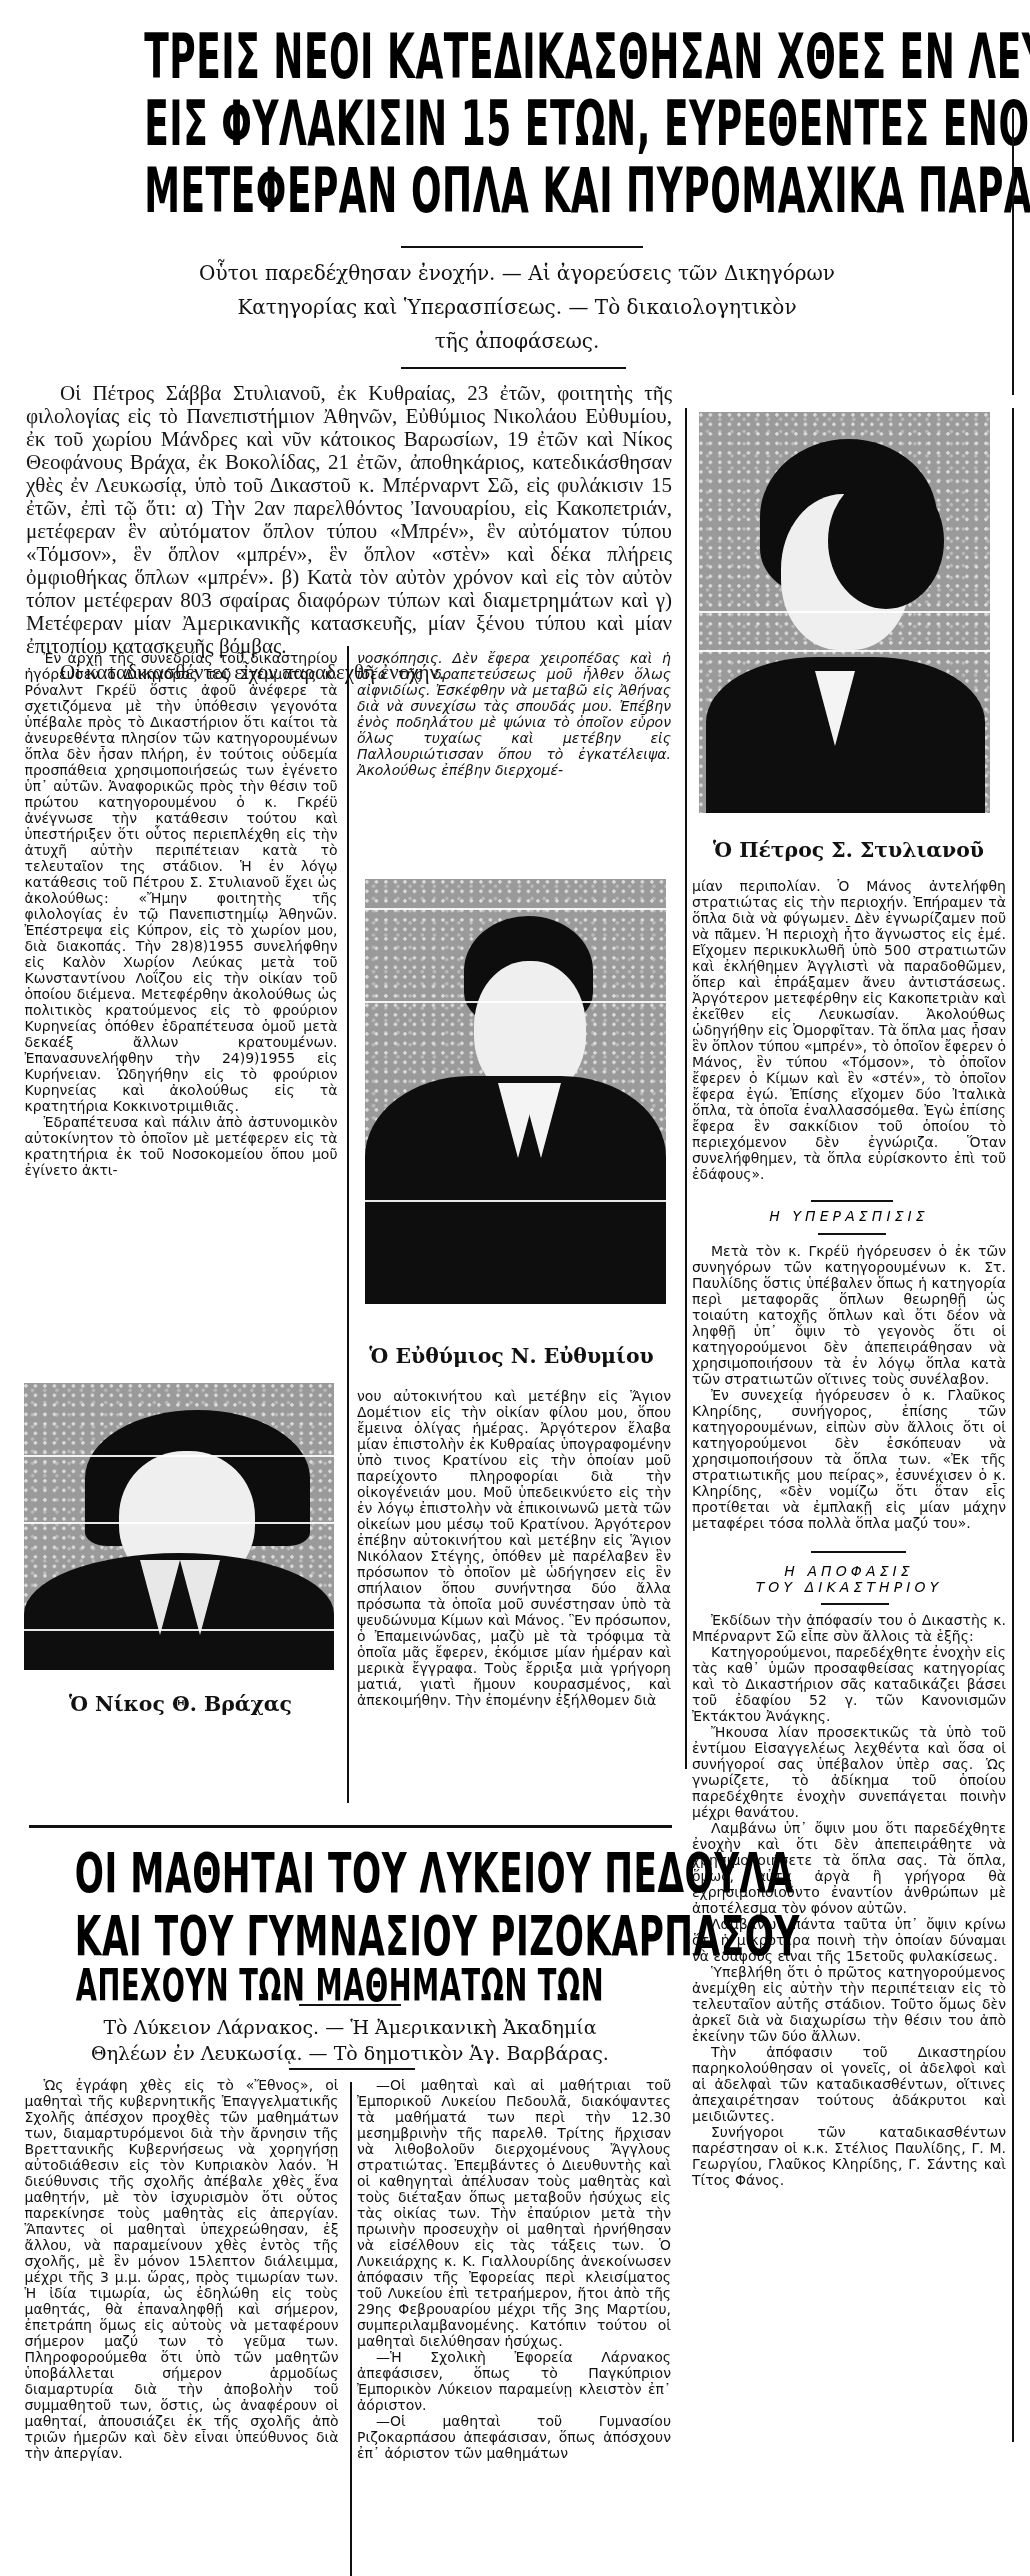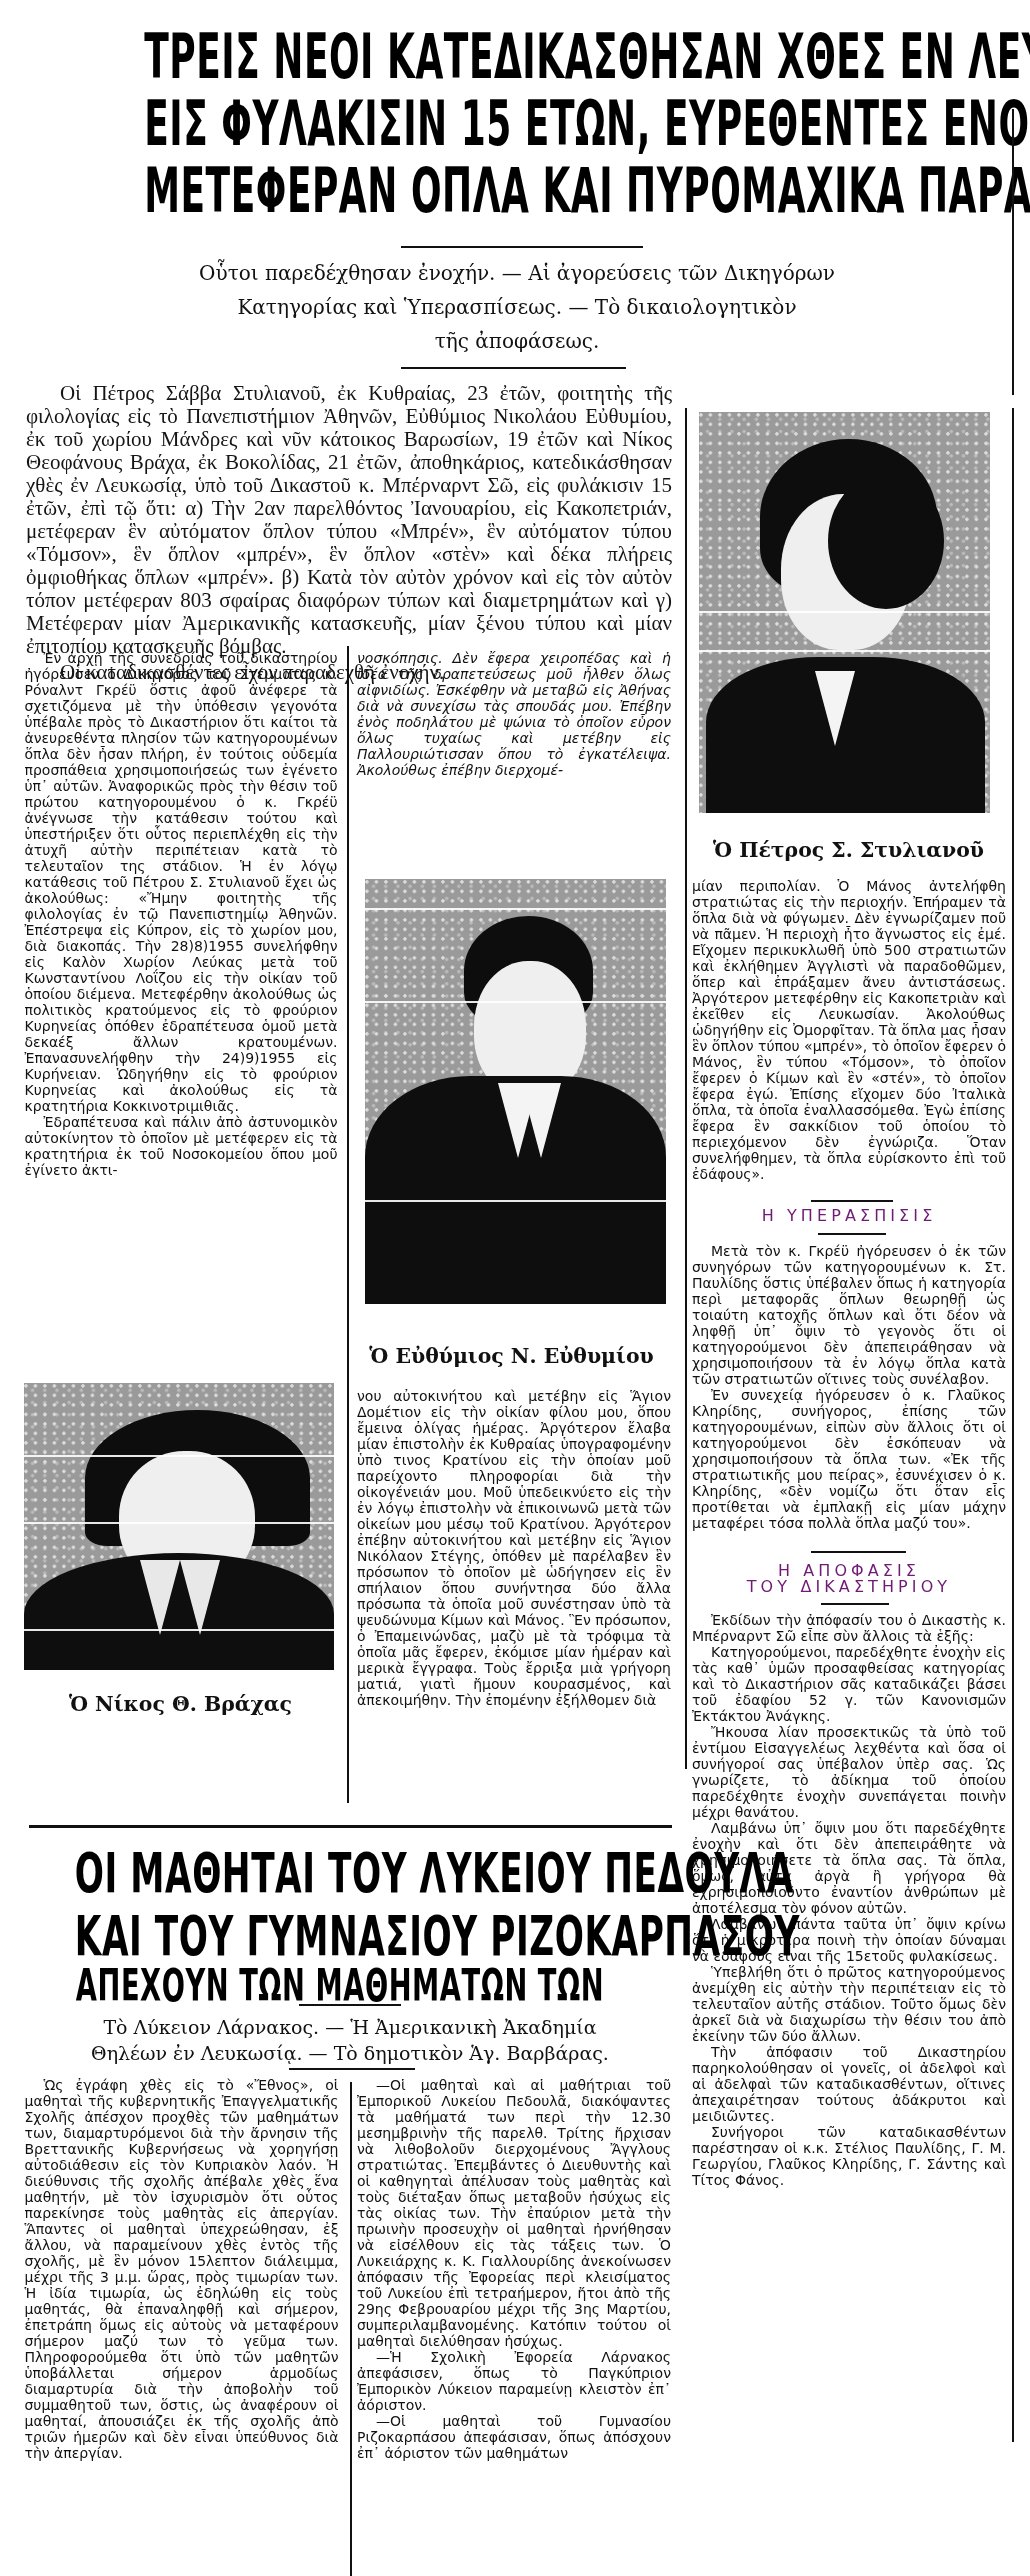--- a/index.html
+++ b/index.html
@@ -18,21 +18,21 @@
   .photo .bg{position:absolute;inset:0;background:
       radial-gradient(circle at 20% 30%, #ddd 0 1.4px, transparent 2px) 0 0/9.5px 9.5px,
       radial-gradient(circle at 70% 60%, #bbb 0 1.4px, transparent 2px) 0 0/12.2px 12.2px,
       #9a9a9a;}
   .photo .head{position:absolute;border-radius:48% 48% 45% 45%;background:#efefef;}
   .photo .hair{position:absolute;border-radius:50% 50% 30% 30%;background:#0d0d0d;}
   .photo .body{position:absolute;background:#0e0e0e;border-radius:40% 40% 0 0;}
   .photo .collar{position:absolute;width:0;height:0;border-left:20.4px solid transparent;border-right:20.4px solid transparent;border-top:75px solid #f4f4f4;}
   .photo .scan{position:absolute;left:0;right:0;height:2px;background:#fff;opacity:.9;}
   .caption{font-family:"DejaVu Serif","Liberation Serif",serif;font-weight:bold;font-size:20.4px;text-align:center;color:#111;}
-  .subhead{font-family:"DejaVu Sans","Liberation Sans",sans-serif;font-size:16px;letter-spacing:4.1px;text-align:center;color:#701a75;}
+  .subhead{font-family:"DejaVu Sans","Liberation Sans",sans-serif;font-size:14px;letter-spacing:4.1px;text-align:center;color:#000000;font-style:italic;}
 </style>
 </head>
 <body>
 
 <div class="abs headline h1line" style="top:20.4px;">ΤΡΕΙΣ ΝΕΟΙ ΚΑΤΕΔΙΚΑΣΘΗΣΑΝ ΧΘΕΣ ΕΝ ΛΕΥΚΩΣΙΑ</div>
 <div class="abs headline h1line" style="top:87px;">ΕΙΣ ΦΥΛΑΚΙΣΙΝ 15 ΕΤΩΝ, ΕΥΡΕΘΕΝΤΕΣ ΕΝΟΧΟΙ ΚΑΤΗΓΟΡΙΑΣ ΟΤΙ</div>
 <div class="abs headline h1line" style="top:154px;">ΜΕΤΕΦΕΡΑΝ ΟΠΛΑ ΚΑΙ ΠΥΡΟΜΑΧΙΚΑ ΠΑΡΑ ΤΗΝ ΚΑΚΟΠΕΤΡΙΑΝ</div>
 
 <div class="rule" style="left:401px;top:246px;width:242px;height:2px;"></div>
 

